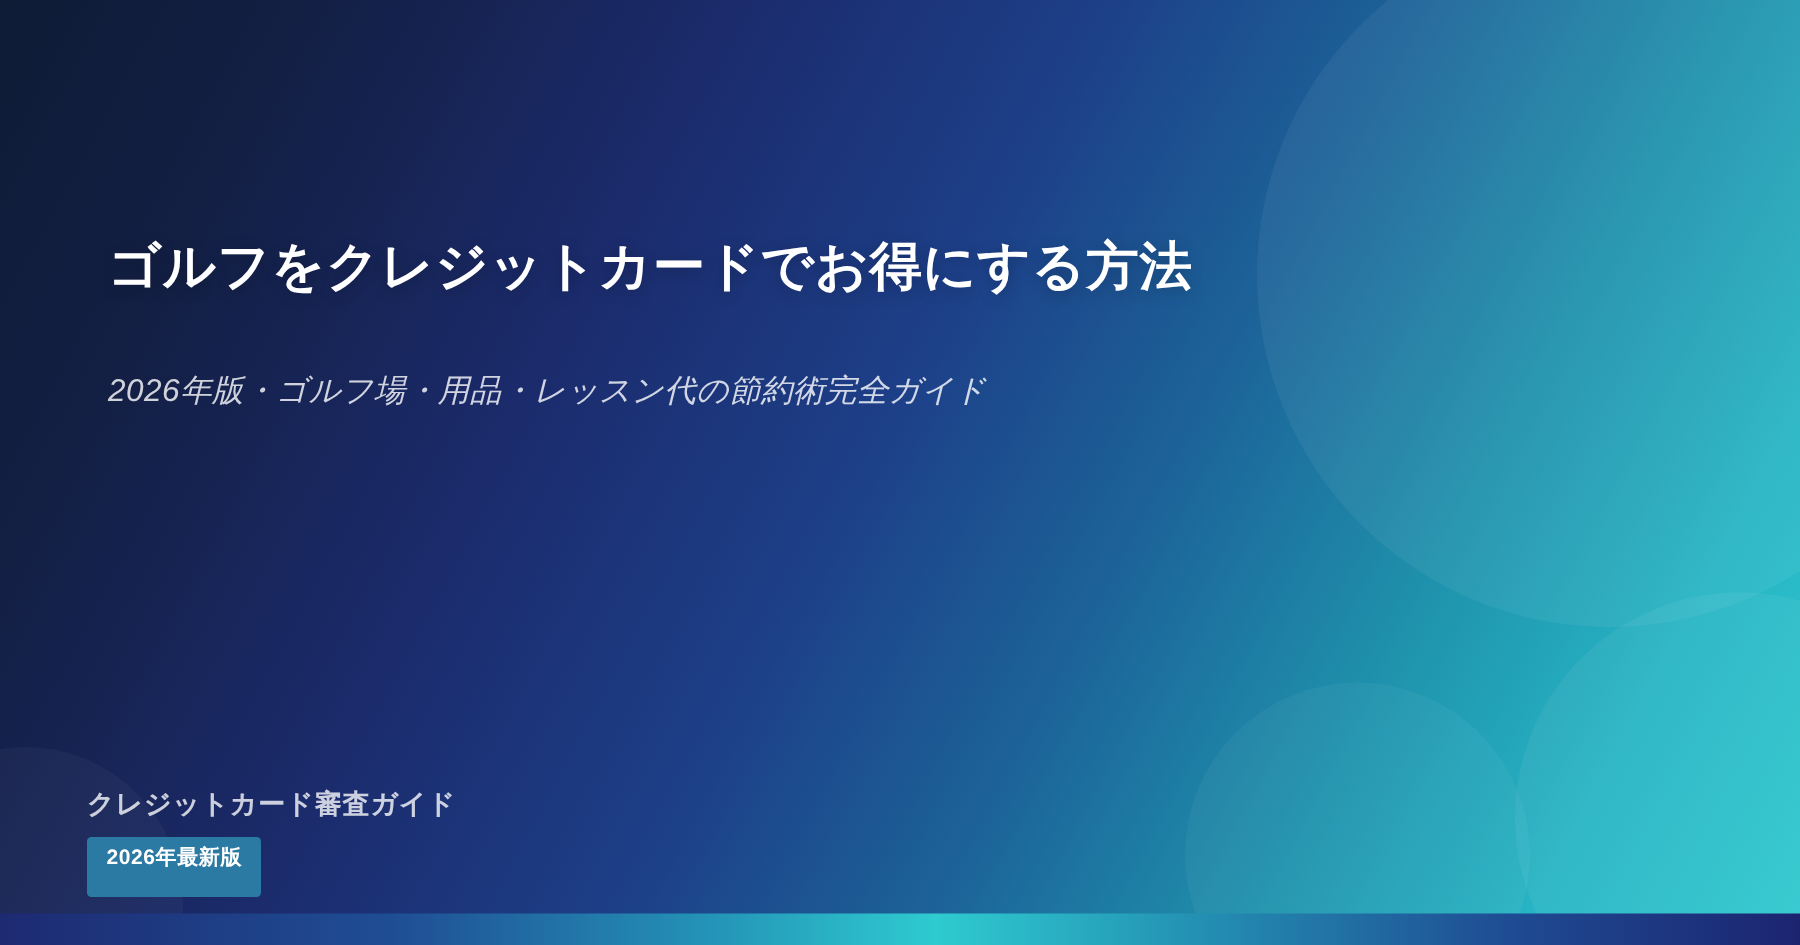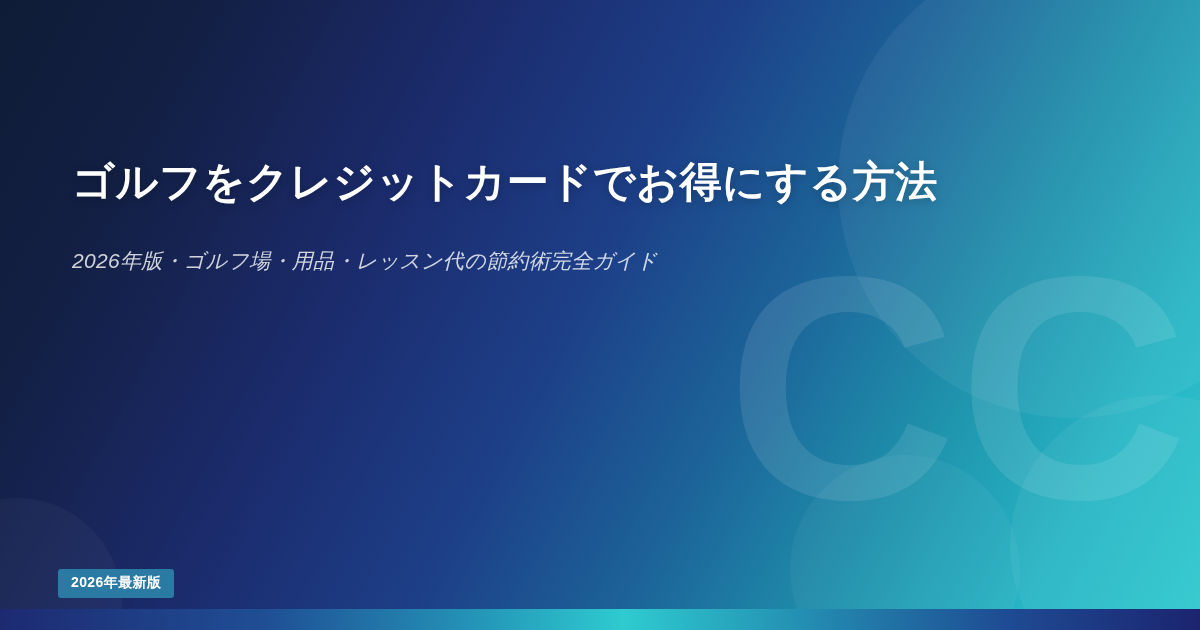--- a/index.html
+++ b/index.html
@@ -81,21 +81,21 @@
     left: 72px;
     top: 0;
     width: 1000px;
   }
 
   .title {
     position: absolute;
     top: 158px;
     left: 0;
     margin: 0;
-    font-size: 42px;
+    font-size: 35px;
     line-height: 1.16;
     font-weight: 700;
     color: #ffffff;
     letter-spacing: 0.5px;
     text-shadow: 0 2px 10px rgba(0, 0, 0, 0.22);
     white-space: nowrap;
   }
 
   .subtitle {
     position: absolute;
@@ -122,21 +122,21 @@
     margin: 0 0 10px 0;
     font-size: 18px;
     font-weight: 700;
     letter-spacing: 0.6px;
     color: rgba(255, 255, 255, 0.78);
     white-space: nowrap;
   }
 
   .brand-badge {
     display: inline-block;
-    padding: 5px 13px 6px 13px;
+    padding: 5px 13px 17px 13px;
     border-radius: 3px;
     background: #2b7aa4;
     color: #ffffff;
     font-size: 14px;
     font-weight: 700;
     letter-spacing: 0.4px;
     white-space: nowrap;
   }
 
   
@@ -159,26 +159,26 @@
 </head>
 <body>
 
 <div class="banner">
 
   <div class="deco deco-circle-top-right"></div>
   <div class="deco deco-circle-bottom-right"></div>
   <div class="deco deco-circle-bottom-mid"></div>
   <div class="deco deco-circle-bottom-left"></div>
 
-  <div class="watermark">CC</div>
 
   <div class="content">
     <h1 class="title">ゴルフをクレジットカードでお得にする方法</h1>
     <p class="subtitle">2026年版・ゴルフ場・用品・レッスン代の節約術完全ガイド</p>
   </div>
 
   <div class="brand">
+    <div class="brand-name">クレジットカード審査ガイド</div>
     <span class="brand-badge">2026年最新版</span>
   </div>
 
   <div class="accent-bar"></div>
 
 </div>
 
 </body></html>

